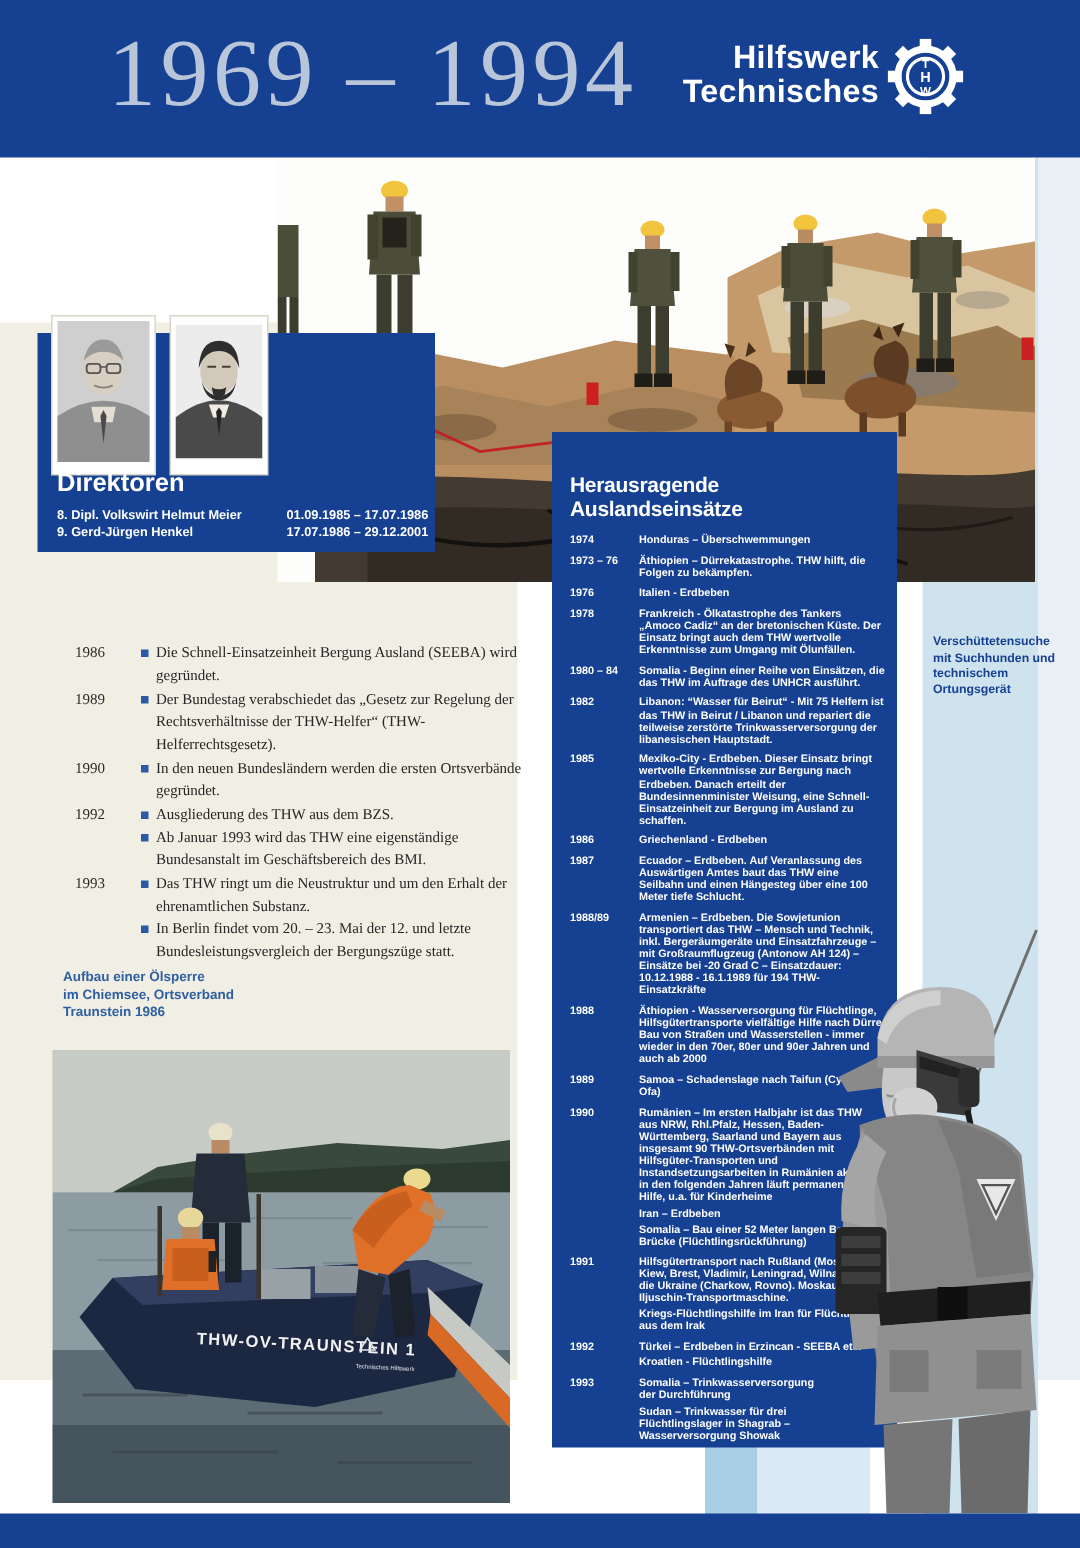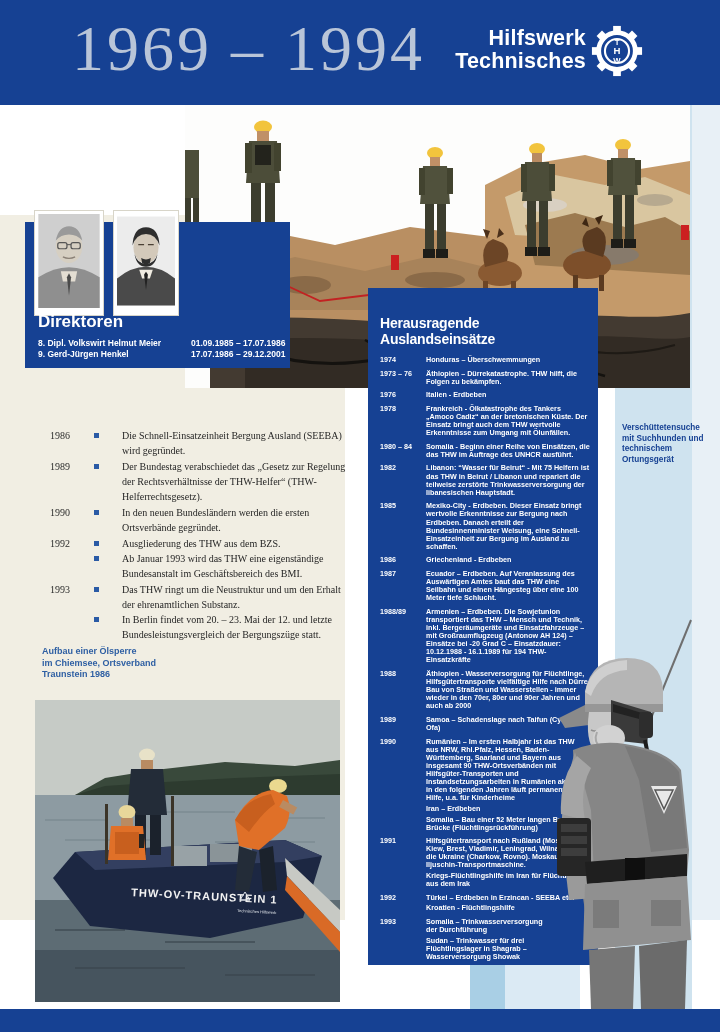--- a/index.html
+++ b/index.html
@@ -27,21 +27,21 @@
   .p1{left:10px;} .p2{left:89px;}
   .dir-title{position:absolute;left:13px;top:90px;color:#fff;font-weight:bold;font-size:17px;}
   .dir-rows{position:absolute;left:13px;top:116px;color:#fff;font-size:8.5px;font-weight:bold;line-height:11px;}
   .dir-row{display:grid;grid-template-columns:153px auto;}
   
   .timeline{position:absolute;left:50px;top:428px;width:298px;z-index:2;
             font-family:"Liberation Serif",serif;color:#262626;}
   .tl-row{display:flex;margin-bottom:1px;}
   .tl-year{width:44px;flex:none;font-size:10px;line-height:15px;color:#2b2b2b;}
   .tl-items{flex:1;}
-  .tl-item{display:flex;gap:23px;}
+  .tl-item{display:flex;gap:5px;}
   .sq{width:5px;height:5px;background:#2a5aa5;margin-top:5px;flex:none;}
   .tl-text{font-size:10px;line-height:15px;}
   
   .panel{position:absolute;left:368px;top:288px;width:230px;height:677px;background:#164193;
          z-index:4;box-sizing:border-box;padding:11px 8px 0 12px;overflow:hidden;color:#fff;}
   .panel-title{font-size:14px;font-weight:bold;letter-spacing:-0.2px;margin:16px 0 9px 0;}
   .ae-entry{display:flex;margin-bottom:3px;}
   .ae-year{width:46px;flex:none;font-size:7.2px;font-weight:bold;line-height:8.1px;}
   .ae-text{flex:1;}
   .ae-text p{margin:0 0 2.5px 0;font-size:7.2px;font-weight:bold;line-height:8.1px;}

